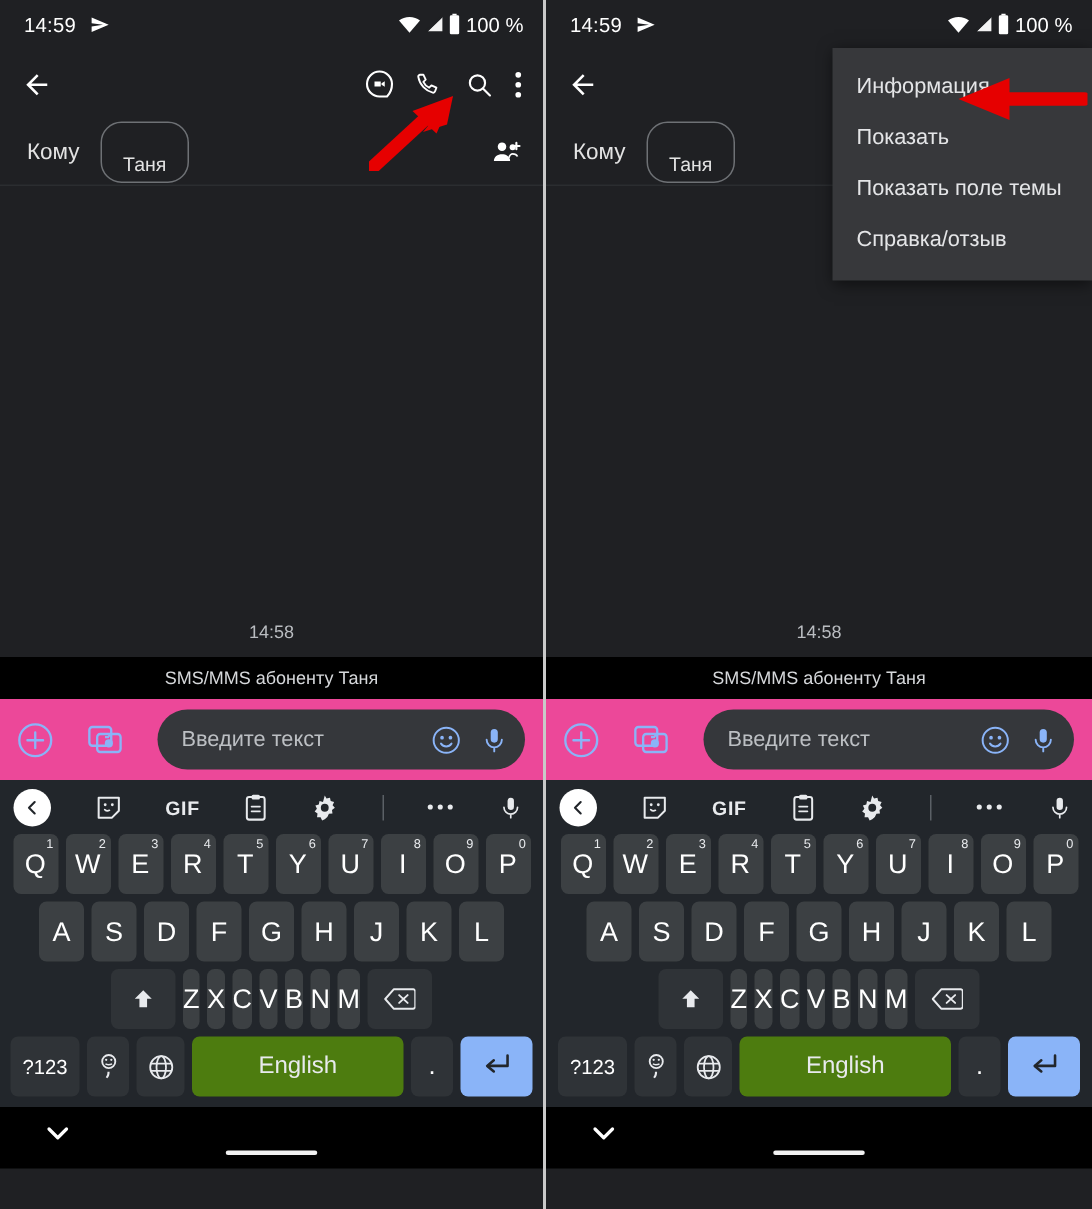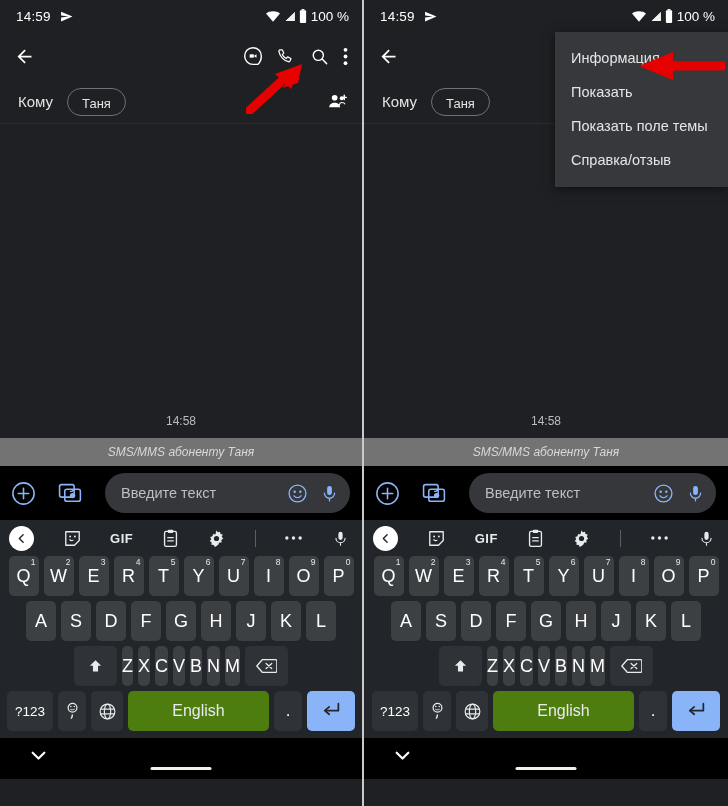--- a/index.html
+++ b/index.html
@@ -47,49 +47,49 @@
     height: 44px;
     display: flex; align-items: center;
     padding: 0 14px 0 18px;
     background: #1f2023;
     border-bottom: 1px solid #2b2d30;
   }
   .recip-label { color: #e3e3e3; font-size: 15px; margin-right: 14px; }
   .chip {
     border: 1px solid #6e7175;
     border-radius: 14px;
-    padding: 8px 14px 5px;
+    padding: 21px 14px 5px;
     color: #e3e3e3;
     font-size: 13px;
     line-height: 1;
   }
   .recip-spacer { flex: 1; }
 
   
   .convo {
     height: 314px;
     background: #1f2023;
     position: relative;
   }
   .convo-time {
     position: absolute; left: 0; right: 0; bottom: 10px;
     text-align: center;
     color: #b9bcc0; font-size: 12px;
   }
   .smsbar {
     height: 28px;
-    background: #737373;
+    background: #000000;
     display: flex; align-items: center; justify-content: center;
-    color: #d6d8db; font-size: 12px; font-style: italic;
+    color: #d6d8db; font-size: 12px;
   }
 
   
   .compose {
     height: 54px;
-    background: #000000;
+    background: #ec4899;
     display: flex; align-items: center;
     padding: 0 12px 0 11px;
     gap: 22px;
   }
   .compose-field {
     flex: 1;
     height: 40px;
     background: #35373b;
     border-radius: 20px;
     display: flex; align-items: center;

